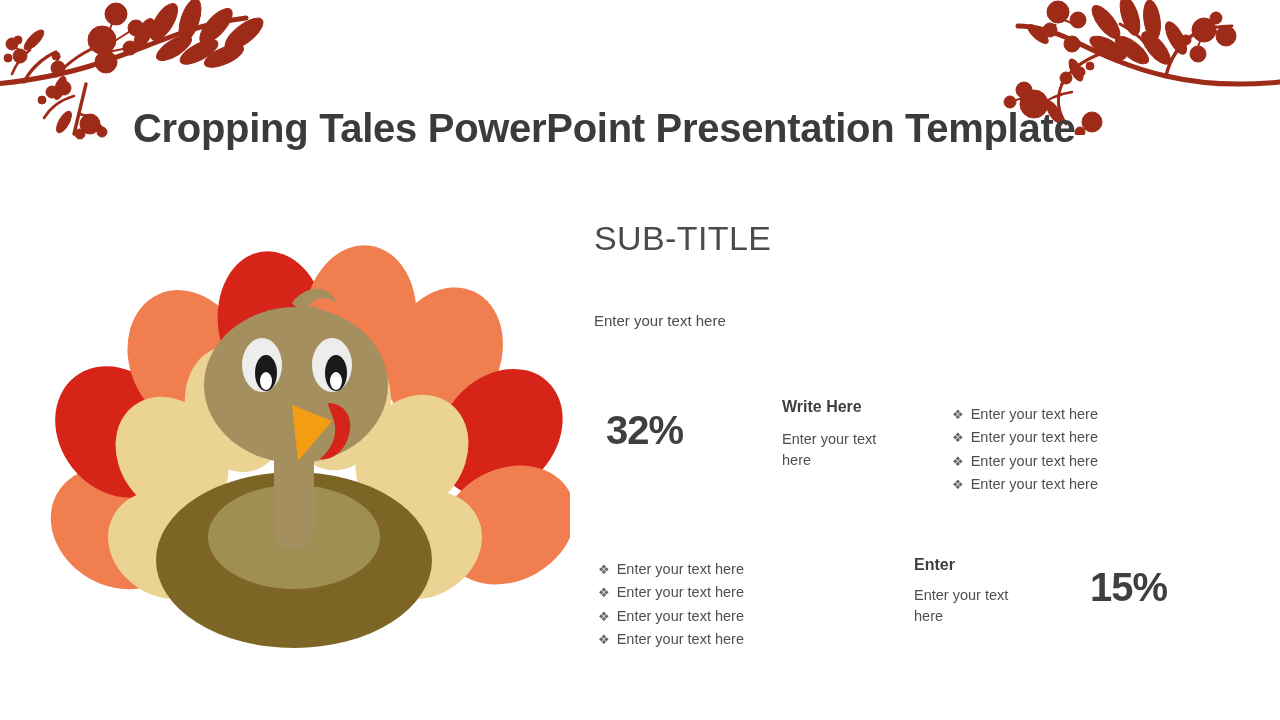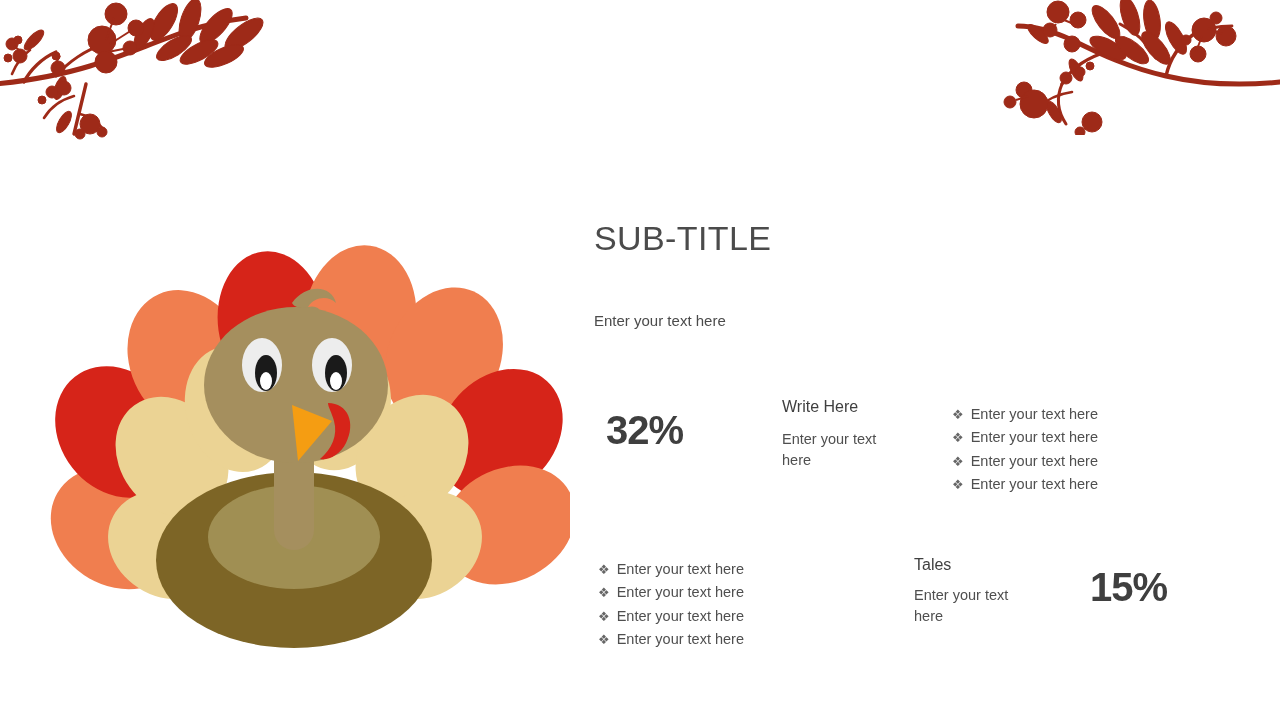--- a/index.html
+++ b/index.html
@@ -77,21 +77,21 @@
     color: #3f3f3f;
     letter-spacing: -1px;
     line-height: 1;
   }
   .stat-num-32 { left: 606px; top: 410px; }
   .stat-num-15 { left: 1090px; top: 567px; }
 
   .blk-title {
     position: absolute;
     font-size: 16px;
-    font-weight: normal;
+    font-weight: bold;
     color: #3f3f3f;
   }
   .blk-title-write { left: 782px; top: 398px; }
   .blk-title-title { left: 914px; top: 556px; }
 
   .blk-body {
     position: absolute;
     font-size: 14.5px;
     color: #4f4f4f;
     line-height: 1.45;
@@ -230,20 +230,21 @@
           <path d="M84 20 L 94 24"></path>
           <path d="M76 24 L 72 30"></path>
           <path d="M222 36 L 216 52"></path>
           <path d="M228 28 L 242 34"></path>
           <path d="M48 96 L 36 100"></path>
         </g>
       </g>
     </svg>
   </div>
 
+  <div class="slide-title">Cropping Tales PowerPoint Presentation Template</div>
 
   <div class="turkey">
     <svg width="530" height="405" viewBox="0 0 530 405">
 
       <g>
 
         <ellipse cx="78" cy="283" rx="58" ry="70" transform="rotate(-60 78 283)" fill="#F07E4F"></ellipse>
         <ellipse cx="78" cy="187" rx="58" ry="70" transform="rotate(-38 78 187)" fill="#D62419"></ellipse>
         <ellipse cx="148" cy="115" rx="58" ry="72" transform="rotate(-24 148 115)" fill="#F07E4F"></ellipse>
         <ellipse cx="232" cy="78" rx="54" ry="72" transform="rotate(-8 232 78)" fill="#D62419"></ellipse>
@@ -327,17 +328,17 @@
     <div class="bullet-row">
       <span class="bullet-glyph">❖</span>
       <span>Enter your text here</span>
     </div>
     <div class="bullet-row">
       <span class="bullet-glyph">❖</span>
       <span>Enter your text here</span>
     </div>
   </div>
 
-  <div class="blk-title blk-title-title">Tales</div>
+  <div class="blk-title blk-title-title">Enter</div>
   <div class="blk-body blk-body-title">Enter your text here</div>
   <div class="stat-num stat-num-15">15%</div>
 
 </div>
 
 </body></html>

